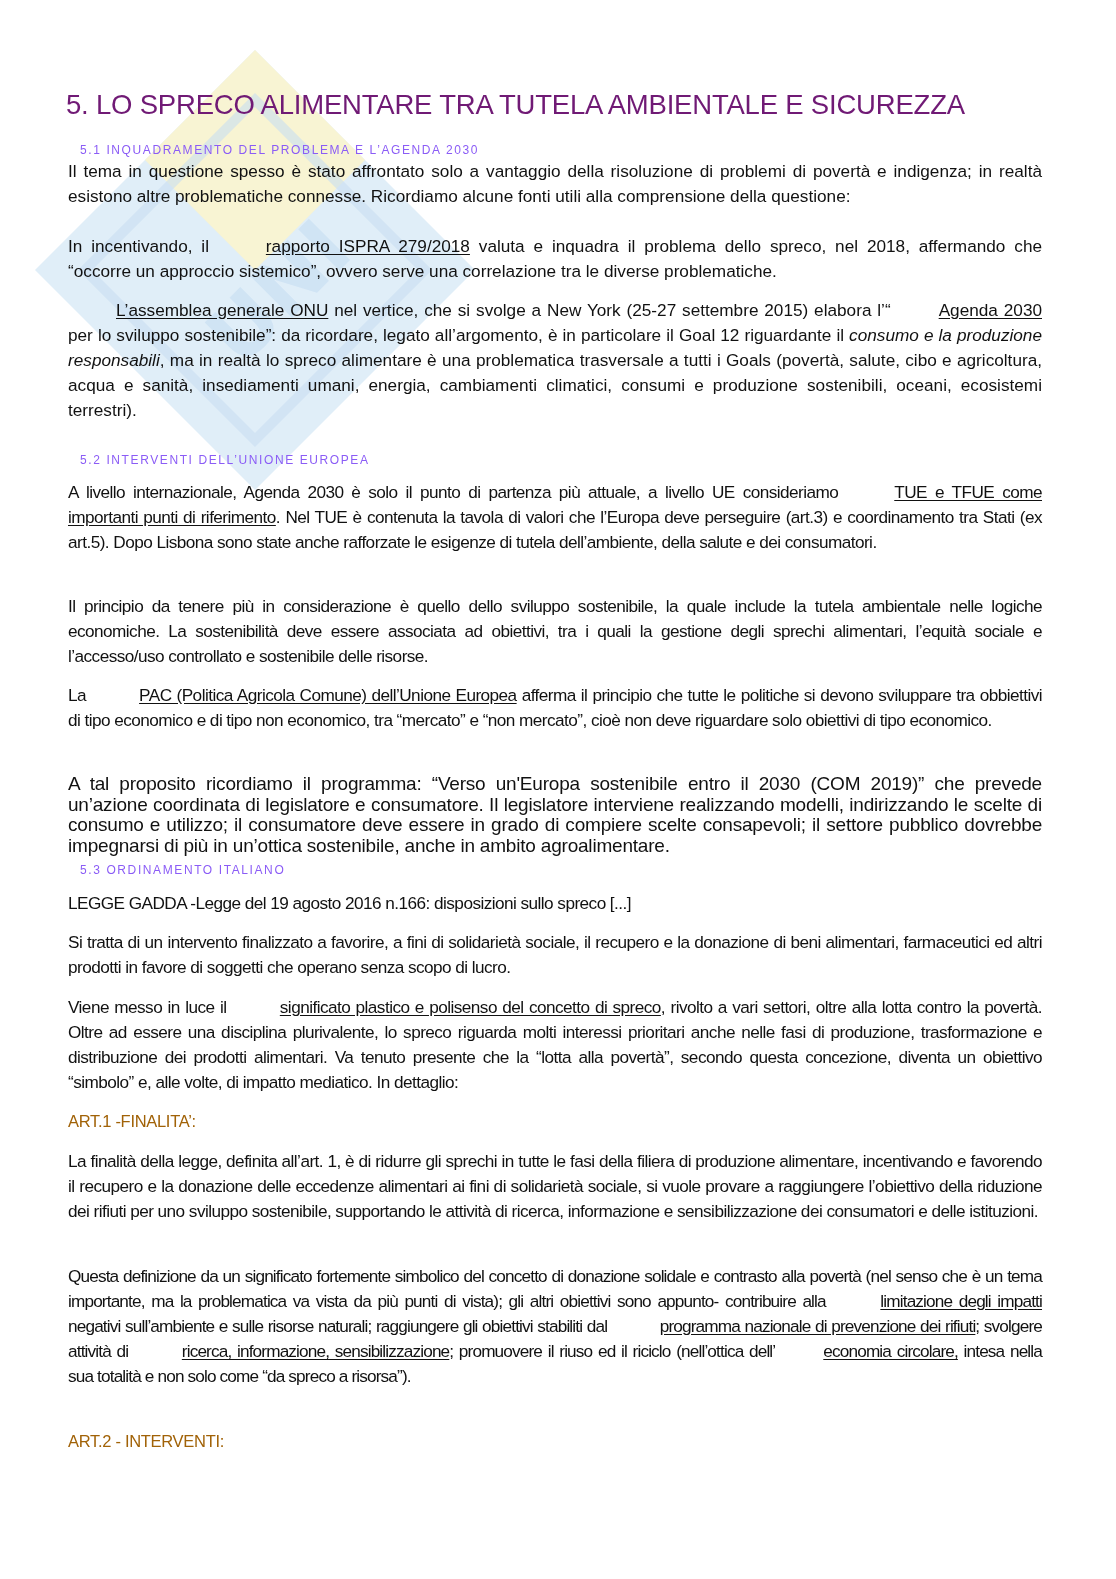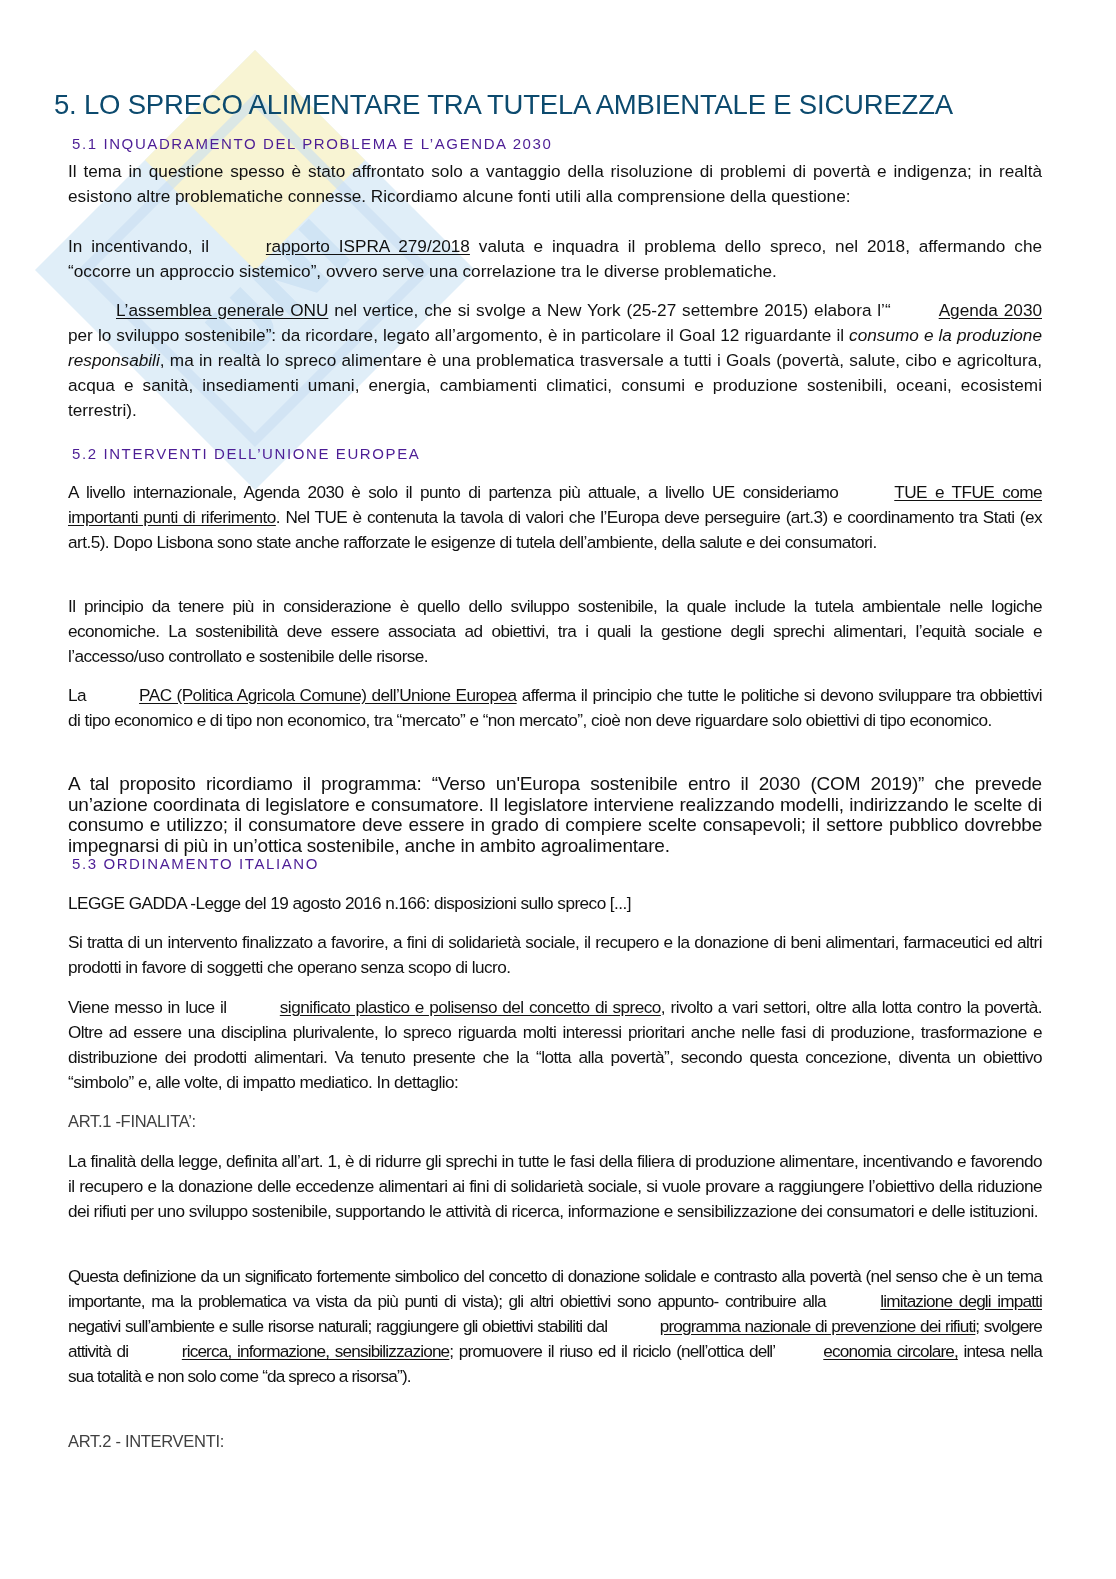--- a/index.html
+++ b/index.html
@@ -1,25 +1,25 @@
 <!DOCTYPE html>
 <html><head>
 <meta charset="utf-8">
 <style>
   html, body { margin: 0; padding: 0; background: #ffffff; }
   body { width: 1116px; height: 1579px; position: relative; overflow: hidden;
          font-family: "Liberation Sans", "DejaVu Sans", sans-serif; color: #111111; }
   .watermark { position: absolute; left: 25px; top: 40px; width: 460px; height: 460px;
                pointer-events: none; z-index: 0; }
   .page { position: absolute; left: 68px; top: 0; width: 974px; z-index: 1; }
-  .title { position: absolute; left: 54px; top: 89px; font-size: 27.5px; font-weight: normal;
-           letter-spacing: -0.2px; color: #0c4a6e; margin: 0; white-space: nowrap; }
-  .h2 { font-size: 15px; letter-spacing: 1.6px; color: #4c1d95; font-weight: normal; margin: 4px;
+  .title { position: absolute; left: 66px; top: 89px; font-size: 27.5px; font-weight: normal;
+           letter-spacing: -0.2px; color: #701a75; margin: 0; white-space: nowrap; }
+  .h2 { font-size: 12px; letter-spacing: 1.6px; color: #8b5cf6; font-weight: normal; margin: 12px;
         white-space: nowrap; }
-  .h3 { font-size: 16.5px; color: #404040; font-weight: normal; margin: 0; letter-spacing: -0.3px; }
+  .h3 { font-size: 16.5px; color: #a16207; font-weight: normal; margin: 0; letter-spacing: -0.3px; }
   p { margin: 0; font-size: 17.2px; line-height: 25px; text-align: justify; text-align-last: left; }
   p.condensed { letter-spacing: -0.55px; }
   p.small { font-size: 19px; line-height: 20.5px; letter-spacing: -0.2px; }
   .u { text-decoration: underline; text-underline-offset: 2px; padding-left: 48px; }
   .i { font-style: italic; }
   .b { font-weight: normal; }
   .abs { position: absolute; left: 0; width: 974px; }
 </style>
 </head>
 <body>

